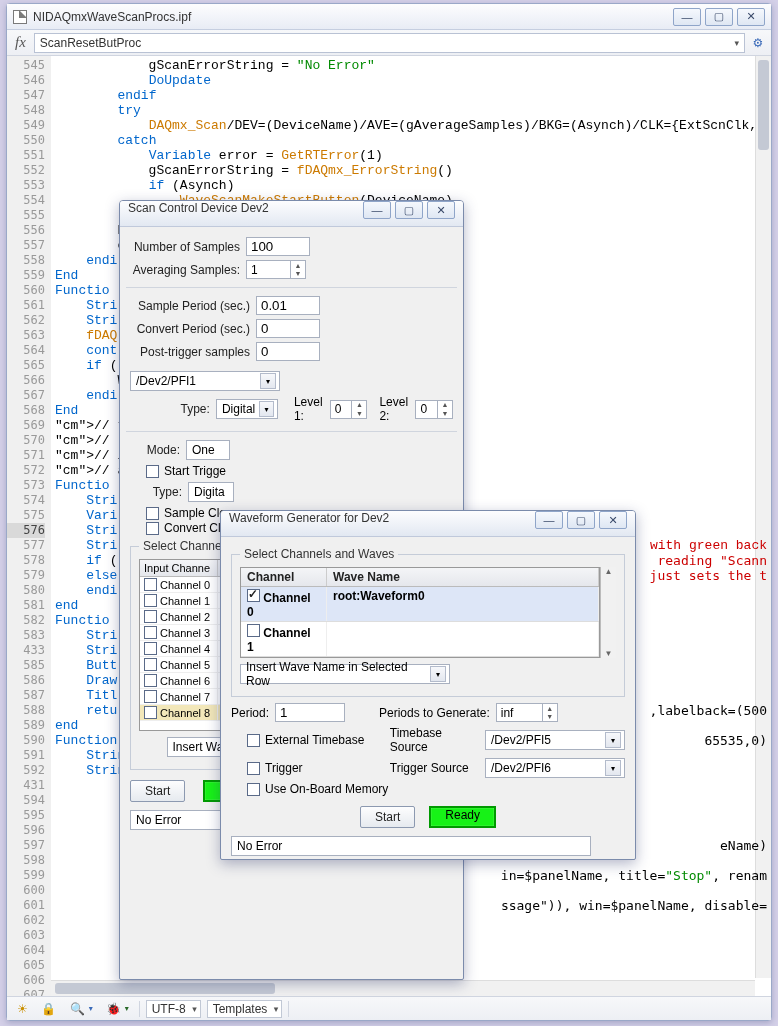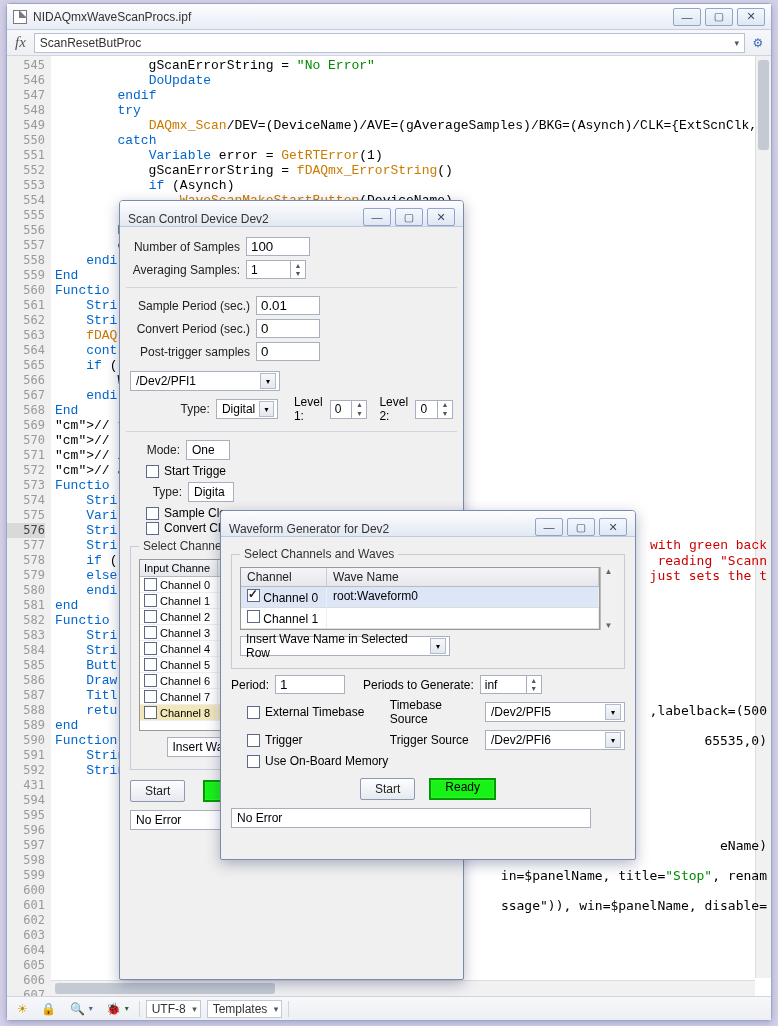--- a/index.html
+++ b/index.html
@@ -146,21 +146,21 @@
   background:#f0f0f0;
   border:1px solid #7b8bab;
   box-shadow: 0 4px 14px rgba(40,50,100,0.35);
   border-radius: 4px 4px 2px 2px;
   overflow:hidden;
 }
 .panel .p-title {
   height:26px;
   background: linear-gradient(#fdfdfe,#e2e8f2);
   border-bottom:1px solid #c0c9db;
-  display:flex; align-items:flex-end;
+  display:flex; align-items:flex-start;
   padding:0 8px;
   color:#333;
   font-size:12px;
 }
 .panel .p-title .t { flex:1; }
 .panel .p-body { padding:6px 10px; }
 
 
 .frow { display:flex; align-items:center; margin: 4px 0; gap:6px; }
 .flabel { text-align:right; color:#222; }
@@ -296,21 +296,21 @@
         <div>574</div>
         <div>575</div>
         <div class="hl">576</div>
         <div>577</div>
         <div>578</div>
         <div>579</div>
         <div>580</div>
         <div>581</div>
         <div>582</div>
         <div>583</div>
-        <div>584</div>
+        <div>433</div>
         <div>585</div>
         <div>586</div>
         <div>587</div>
         <div>588</div>
         <div>589</div>
         <div>590</div>
         <div>591</div>
         <div>592</div>
         <div>431</div>
         <div>594</div>
@@ -561,21 +561,21 @@
     <div class="win-btns">
       <div class="win-btn">—</div>
       <div class="win-btn">▢</div>
       <div class="win-btn">✕</div>
     </div>
   </div>
   <div class="p-body">
     <fieldset class="group">
       <legend>Select Channels and Waves</legend>
       <div style="display:flex;">
-        <div class="grid" style="flex:1;">
+        <div class="grid" style="flex:1;font-weight:bold;">
           <div class="ghdr">
             <div style="width:86px">Channel</div>
             <div style="flex:1">Wave Name</div>
           </div>
           <div class="grow sel">
             <div style="width:86px" class="cell-ck"><span class="checkbox ck"></span> <span>Channel 0</span></div>
             <div style="flex:1">root:Waveform0</div>
           </div>
           <div class="grow">
             <div style="width:86px" class="cell-ck"><span class="checkbox"></span> <span>Channel 1</span></div>
@@ -591,21 +591,21 @@
         <div class="combo" style="width:210px">
           <span style="flex:1">Insert Wave Name in Selected Row</span>
             <span class="dd">▾</span>
         </div>
       </div>
     </fieldset>
 
     <div class="frow" style="margin-top:6px;">
       <span>Period:</span>
       <input class="num-input" style="width: 70px;" value="1">
-      <span style="margin-left:12px">Periods to Generate:</span>
+      <span style="margin-left:28px">Periods to Generate:</span>
       <div class="spin" style="width:62px">
           <span>inf</span>
           <div class="ud">
             <div>▲</div>
             <div>▼</div>
           </div>
         </div>
     </div>
 
     <div class="frow">

